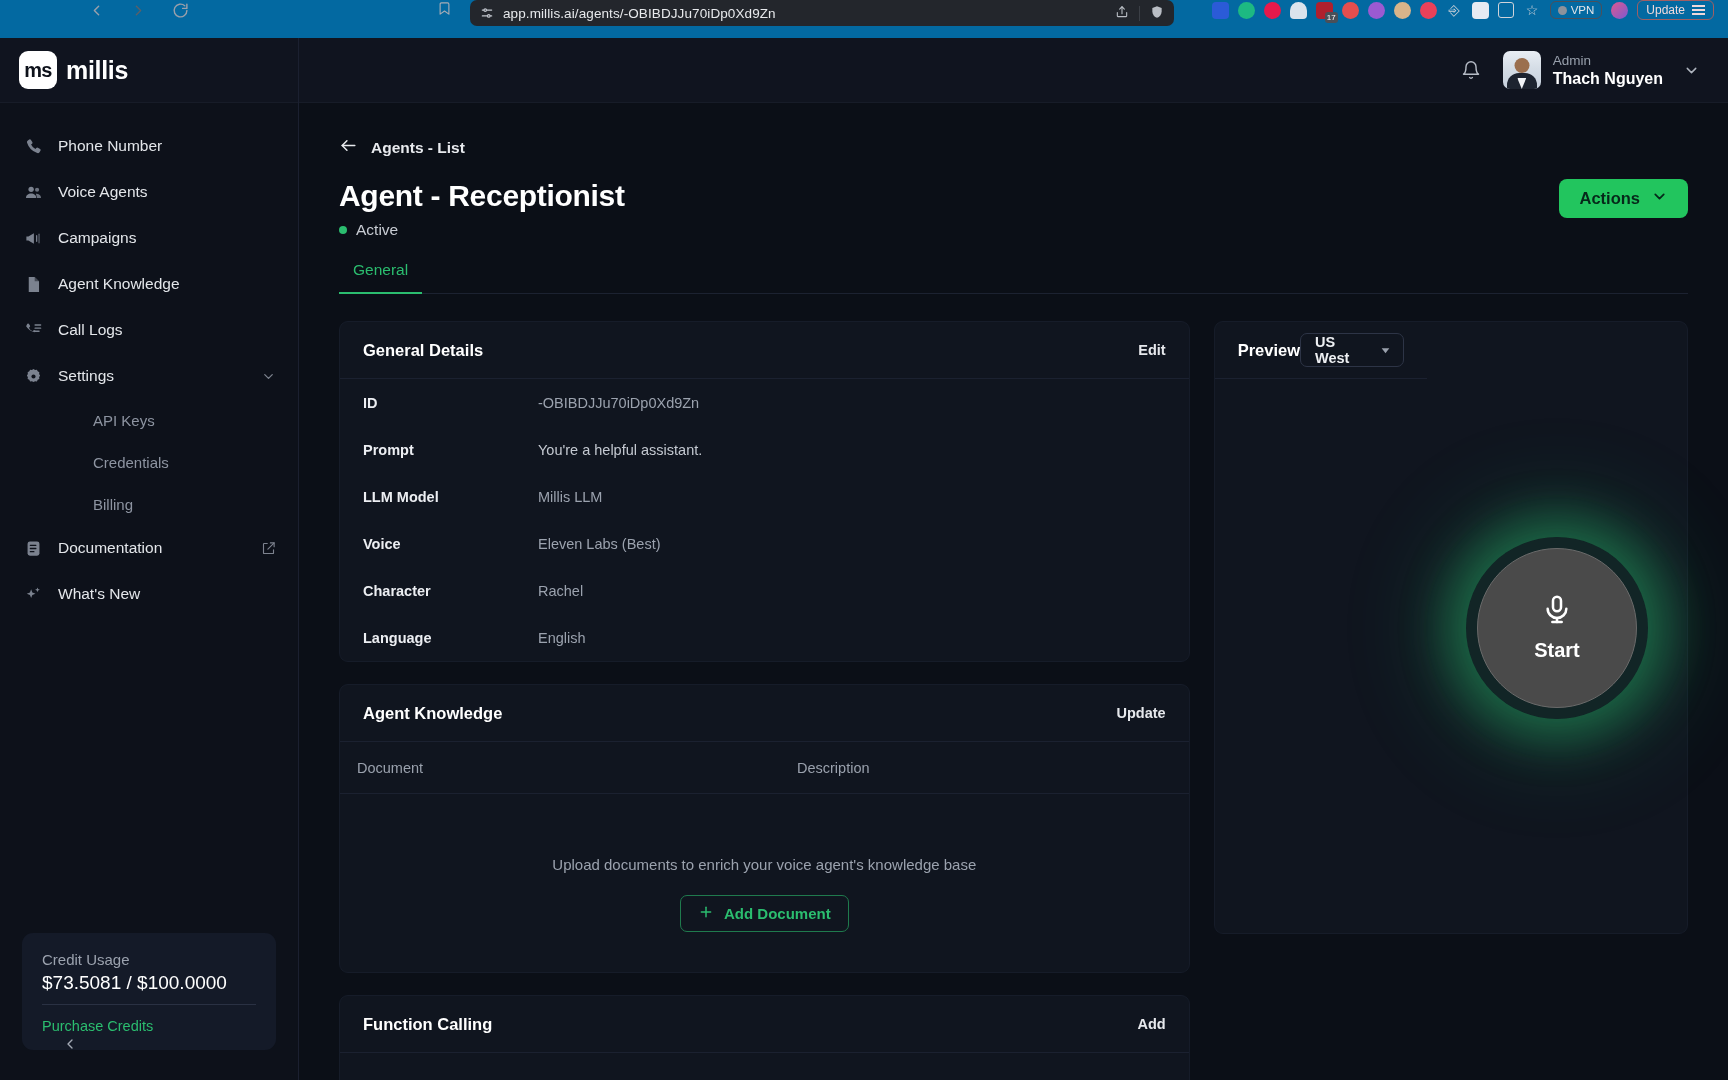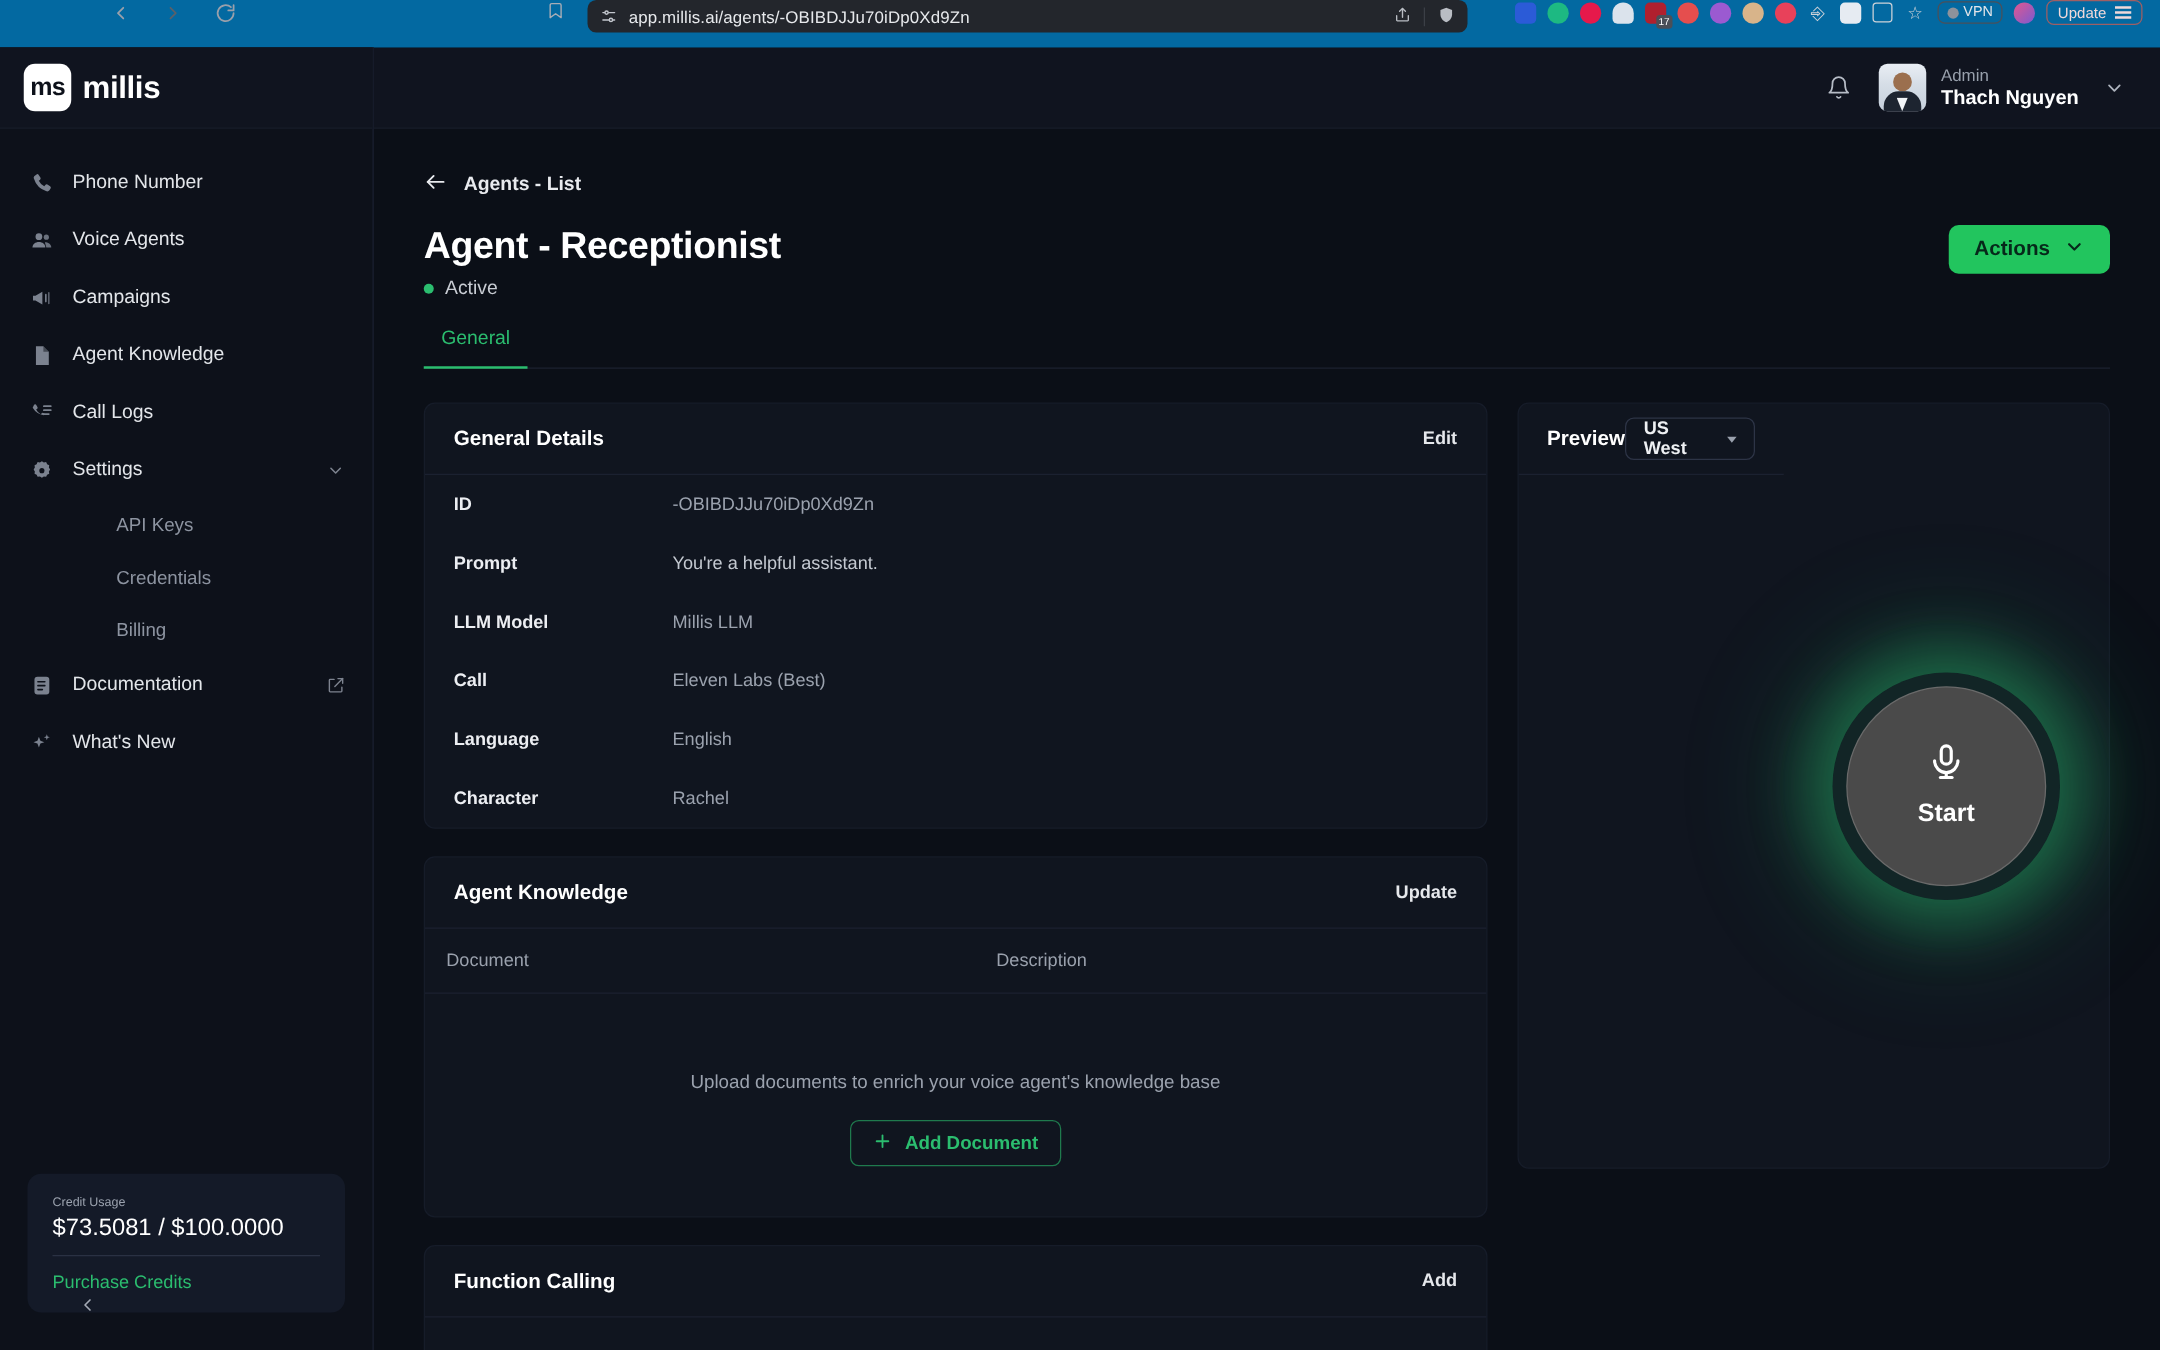--- a/index.html
+++ b/index.html
@@ -110,21 +110,21 @@
     color: #8d94a1; font-size: 15px; cursor: pointer;
   }
   .chev-right { margin-left: auto; color: #7d838f; display: flex; }
   .chev-right svg { width: 15px; height: 15px; }
 
   .credit-card {
     margin: 0 22px 30px 22px;
     background: #141a28; border-radius: 11px;
     padding: 18px 20px 16px 20px;
   }
-  .credit-label { color: #9ba2ae; font-size: 10px; margin-bottom: 4px; }
+  .credit-label { color: #9ba2ae; font-size: 15px; margin-bottom: 4px; }
   .credit-value { color: #fff; font-size: 19px; padding-bottom: 10px; border-bottom: 1px solid #2a3143; }
   .credit-link { color: #2bbd6f; font-size: 14.5px; margin-top: 13px; cursor: pointer; }
 
   .collapse-btn {
     position: absolute; left: 62px; bottom: 28px;
     color: #a4aab5; cursor: pointer; display: flex;
   }
   .collapse-btn svg { width: 16px; height: 16px; }
 
   
@@ -544,30 +544,30 @@
               </div>
               <div class="detail-row">
                 <span class="detail-key">Prompt</span>
                 <span class="detail-val bright">You're a helpful assistant.</span>
               </div>
               <div class="detail-row">
                 <span class="detail-key">LLM Model</span>
                 <span class="detail-val">Millis LLM</span>
               </div>
               <div class="detail-row">
-                <span class="detail-key">Call</span>
+                <span class="detail-key">Voice</span>
                 <span class="detail-val">Eleven Labs (Best)</span>
+              </div>
+              <div class="detail-row">
+                <span class="detail-key">Character</span>
+                <span class="detail-val">Rachel</span>
               </div>
               <div class="detail-row">
                 <span class="detail-key">Language</span>
                 <span class="detail-val">English</span>
-              </div>
-              <div class="detail-row">
-                <span class="detail-key">Character</span>
-                <span class="detail-val">Rachel</span>
               </div>
             </div>
           </div>
 
           <div class="card" style="margin-top:22px">
             <div class="card-head">
               <span class="card-title">Agent Knowledge</span>
               <span class="card-action">Update</span>
             </div>
             <div class="table-head">

